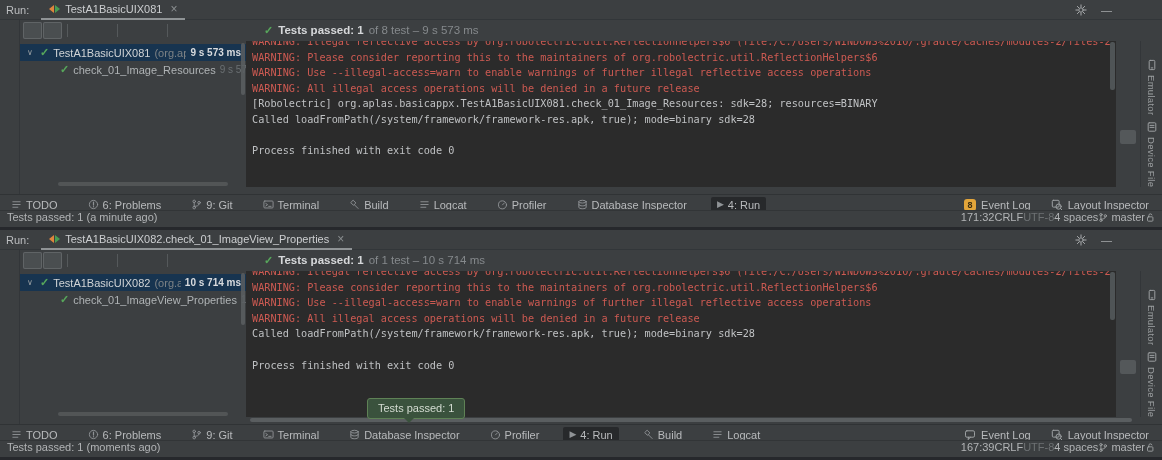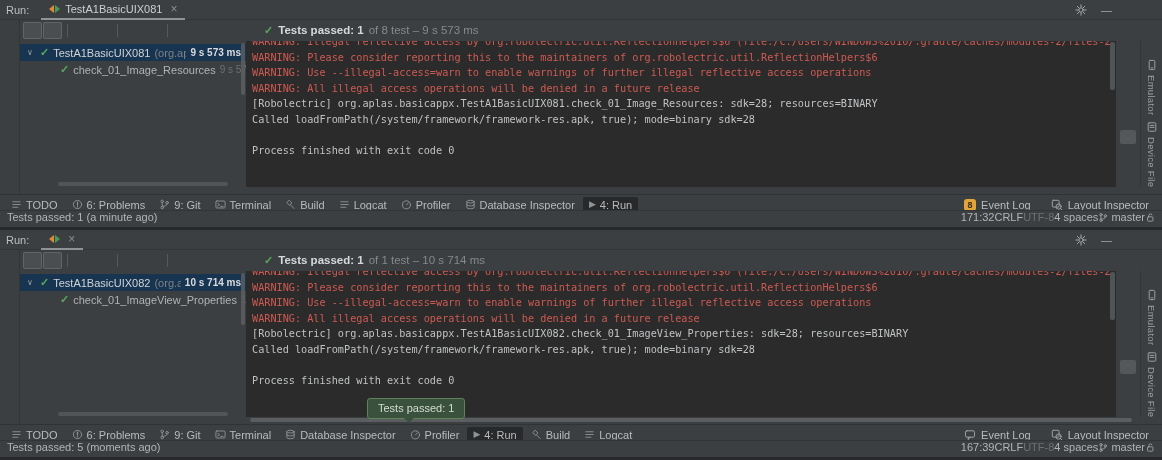--- a/index.html
+++ b/index.html
@@ -62,21 +62,21 @@
   .gutter .ic.boxed{background:#54585a;border-radius:2px}
   .gutter .ic.dim{color:#5d6164}
   
   .rstrip{width:22px;border-left:1px solid #333639;display:flex;flex-direction:column;align-items:center;padding-top:18px;gap:6px;overflow:hidden;flex:none}
   .rs-item{display:flex;flex-direction:column;align-items:center;gap:4px;color:#9b9ea0}
   .rs-label{writing-mode:vertical-rl;font-size:9.5px;letter-spacing:.3px;white-space:nowrap}
   .hscroll{height:7px;position:relative}
   .hscroll .thumb{position:absolute;left:230px;right:30px;top:1px;height:4px;background:#5a5e60;border-radius:2px}
   
   .twbar{position:absolute;top:194px;left:0;right:0;height:20px;border-top:1px solid #303335;display:flex;align-items:center;padding:0 5px;font-size:11px;color:#b8babc;background:#3c3f41}
-  .twitems{display:flex;align-items:center;gap:2px}
+  .twitems{display:flex;align-items:center;gap:18px}
   .twitem{display:flex;align-items:center;gap:4px;padding:2px 6px;border-radius:2px;white-space:nowrap}
   .twitem.selected{background:#27292b}
   .twicon{display:flex;color:#8f9396;font-size:9px;line-height:1}
   .twicon svg{width:11px;height:11px}
   .twlabel u{text-decoration:underline}
   .twright{margin-left:auto;display:flex;align-items:center;gap:20px;padding-right:8px}
   .evlog,.liinsp{display:flex;align-items:center;gap:5px;color:#b8babc}
   .evicon,.liicon{color:#9da1a3;display:flex}
   .evbadge{width:12px;height:12px;background:#e3a53a;color:#3b2d11;font-size:9px;font-weight:700;border-radius:3px;display:flex;align-items:center;justify-content:center}
   
@@ -346,20 +346,21 @@
     </div>
   </div>
   <div class="gapline"></div>
 
 </section>
     <section class="panel">
   <div class="titlebar">
     <span class="run-label">Run:</span>
     <div class="tab">
       <span class="cfg"></span>
+      <span class="tab-title">TestA1BasicUIX082.check_01_ImageView_Properties</span>
       <span class="x">×</span>
     </div>
     <div class="winbtns">
       <span class="wicon" data-icon="gear">
             <svg width="12" height="12" viewBox="0 0 12 12" fill="none" stroke="currentColor" stroke-width="1" stroke-linecap="round">
               <circle cx="6" cy="6" r="2.2"></circle>
               <path d="M6 .9v2M6 9.1v2M.9 6h2M9.1 6h2M2.4 2.4l1.4 1.4M8.2 8.2l1.4 1.4M9.6 2.4L8.2 3.8M3.8 8.2L2.4 9.6"></path>
             </svg>
           </span>
       <span class="wicon" data-icon="minus">—</span>
@@ -423,21 +424,20 @@
           <div class="vsb"></div>
           <div class="hsb"></div>
         </div>
         <div class="console">
           <div class="clines">
 
           <div class="cline warn"><span>WARNING: Illegal reflective access by org.robolectric.util.ReflectionHelpers$6 (file:/C:/Users/WINDOWS%2010/.gradle/caches/modules-2/files-2.</span></div>
                 <div class="cline warn"><span>WARNING: Please consider reporting this to the maintainers of org.robolectric.util.ReflectionHelpers$6</span></div>
                 <div class="cline warn"><span>WARNING: Use --illegal-access=warn to enable warnings of further illegal reflective access operations</span></div>
                 <div class="cline warn"><span>WARNING: All illegal access operations will be denied in a future release</span></div>
-                <div class="cline plain"><span>[Robolectric] org.aplas.basicappx.TestA1BasicUIX082.check_01_ImageView_Properties: sdk=28; resources=BINARY</span></div>
                 <div class="cline plain"><span>Called loadFromPath(/system/framework/framework-res.apk, true); mode=binary sdk=28</span></div>
                 <div class="cline plain"><span></span></div>
                 <div class="cline plain"><span>Process finished with exit code 0</span></div>
               </div>
           <div class="vsb"></div>
         </div>
         <div class="gutter">
 
         <span class="ic dim"></span>
               <span class="ic dim"></span>
@@ -570,21 +570,21 @@
                 <rect x="1.3" y="1.3" width="6.8" height="6.8" rx="1"></rect>
                 <circle cx="7.6" cy="7.6" r="2.6"></circle>
                 <path d="M9.4 9.4l1.5 1.5"></path>
               </svg>
             </span>
         <span>Layout Inspector</span>
       </div>
     </div>
   </div>
   <div class="statusbar">
-    <span class="st-left">Tests passed: 5 (moments ago)</span>
+    <span class="st-left">Tests passed: 1 (moments ago)</span>
     <div class="st-right">
       <span>167:39</span>
       <span>CRLF</span>
       <span class="dim">UTF-8</span>
       <span>4 spaces</span>
       <span class="branch">
         <span class="bicon" data-icon="branch">
               <svg width="12" height="12" viewBox="0 0 12 12" fill="none" stroke="currentColor" stroke-width="1" stroke-linecap="round">
                 <circle cx="3.5" cy="2.6" r="1.4"></circle>
                 <circle cx="3.5" cy="9.4" r="1.4"></circle>

